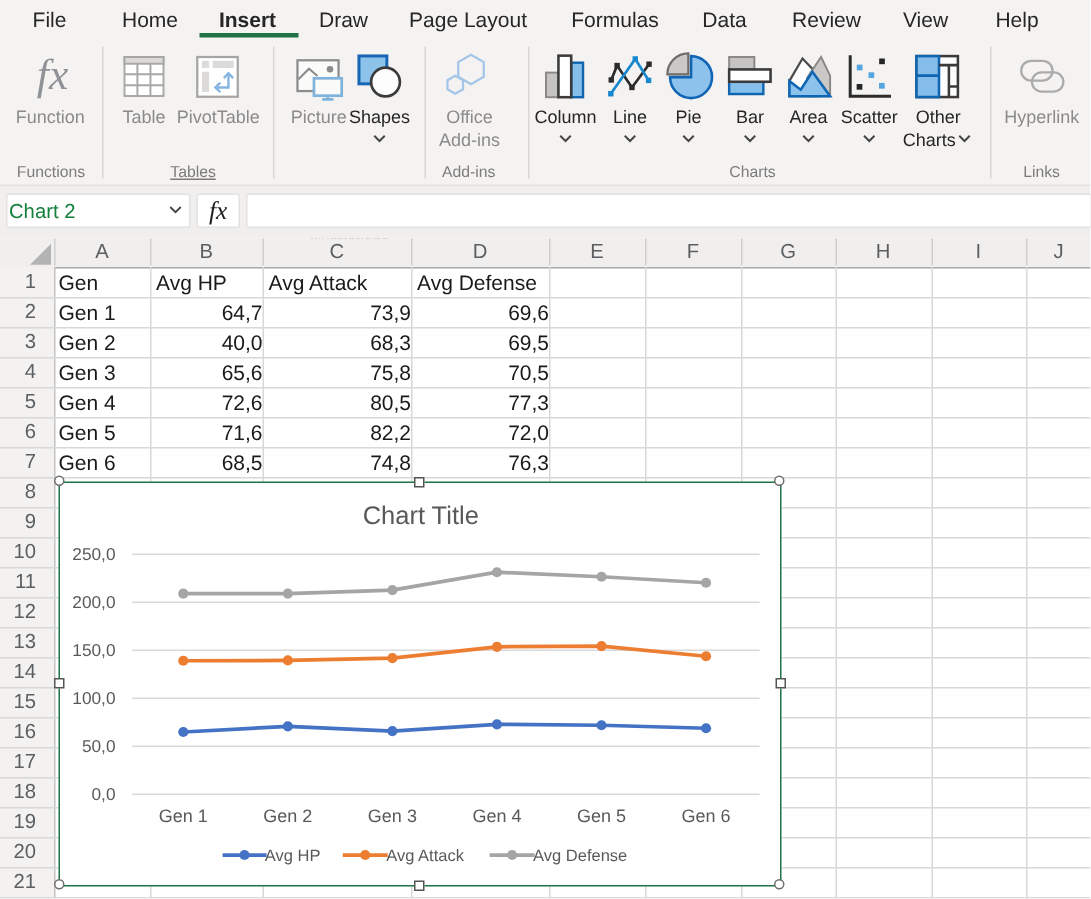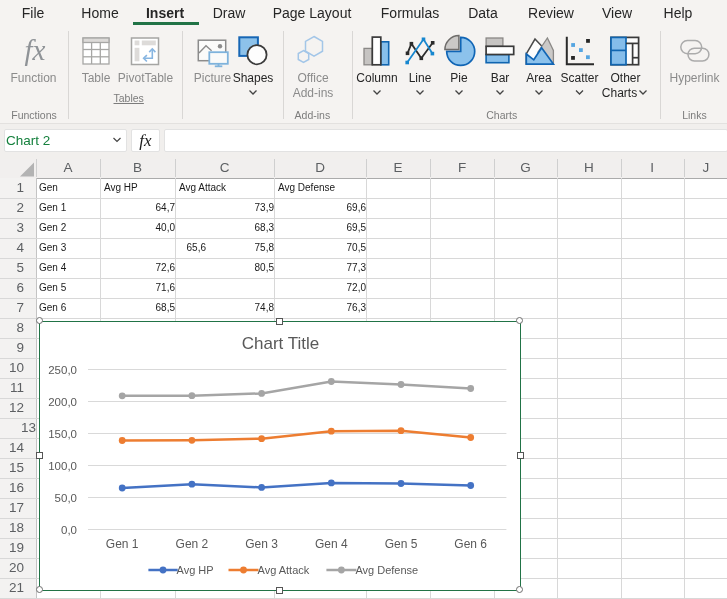--- a/index.html
+++ b/index.html
@@ -18,21 +18,21 @@
   .sep{position:absolute;top:31px;width:1px;height:88px;background:#d9d7d5;}
   
   
   .vline{position:absolute;width:1px;background:#d8d8d8;}
   .hline{position:absolute;height:1px;background:#d8d8d8;}
   .hsep{position:absolute;top:159px;width:1px;height:18px;background:#cfcfcf;}
   .clh{position:absolute;top:159px;height:18px;line-height:18px;font-size:13.5px;color:#5c5f62;
        text-align:center;transform:translateX(-50%);}
   .rowh{position:absolute;left:0;width:24px;height:20px;line-height:20px;font-size:13.5px;
         color:#5c5f62;text-align:right;}
-  .cell{position:absolute;height:20px;line-height:20px;font-size:10px;color:#1a1a1a;white-space:nowrap;}
+  .cell{position:absolute;height:20px;line-height:20px;font-size:14px;color:#1a1a1a;white-space:nowrap;}
   .num{text-align:right;}
   
   .hc{position:absolute;width:5px;height:5px;background:#fff;border:1.4px solid #6e6e6e;
       border-radius:50%;}
   .hs{position:absolute;width:5px;height:5px;background:#fff;border:1px solid #555;}
 </style>
 </head>
 <body>
 <div id="app">
   <div class="abs" style="left:0;top:0;width:727px;height:123px;background:#f5f3f1;"></div>
@@ -181,21 +181,21 @@
   <div class="rlbl" style="left:377px;top:71px;">Column</div>
   <div class="rlbl" style="left:420px;top:71px;">Line</div>
   <div class="rlbl" style="left:459px;top:71px;">Pie</div>
   <div class="rlbl" style="left:500px;top:71px;">Bar</div>
   <div class="rlbl" style="left:539px;top:71px;">Area</div>
   <div class="rlbl" style="left:579.5px;top:71px;">Scatter</div>
   <div class="rlbl" style="left:625.5px;top:71px;">Other</div>
   <div class="rlbl" style="left:619.5px;top:86px;">Charts</div>
   <div class="rlbl gray" style="left:694.5px;top:71px;">Hyperlink</div>
   <div class="glbl" style="left:34px;top:109px;">Functions</div>
-  <div class="glbl" style="left:128.7px;top:92px;text-decoration:underline;">Tables</div>
+  <div class="glbl" style="left:128.7px;top:109px;text-decoration:underline;">Tables</div>
   <div class="glbl" style="left:233px;top:109px;margin-top:46px;">Illustrations</div>
   <div class="glbl" style="left:312.4px;top:109px;">Add-ins</div>
   <div class="glbl" style="left:501.7px;top:109px;">Charts</div>
   <div class="glbl" style="left:694.4px;top:109px;">Links</div>
 
   <div class="abs" style="left:0;top:123px;width:727px;height:36px;background:#f1efed;border-top:1px solid #e3e1df;box-sizing:border-box;"></div>
   <div class="abs" style="left:3.5px;top:128.5px;width:123px;height:23px;background:#fff;border:1px solid #e2e2e2;border-radius:2px;box-sizing:border-box;"></div>
   <div class="abs" style="left:6px;top:129.5px;height:21px;line-height:21px;font-size:13.5px;color:#15803d;">Chart 2</div>
   <svg class="abs" style="left:112px;top:136px;" width="10" height="8">
       <path d="M1.5 2 L5 5.5 L8.5 2" stroke="#444" stroke-width="1.2" fill="none"></path>
@@ -266,21 +266,21 @@
   <div class="rowh" style="top:218px;">3</div>
   <div class="rowh" style="top:238px;">4</div>
   <div class="rowh" style="top:258px;">5</div>
   <div class="rowh" style="top:278px;">6</div>
   <div class="rowh" style="top:298px;">7</div>
   <div class="rowh" style="top:318px;">8</div>
   <div class="rowh" style="top:338px;">9</div>
   <div class="rowh" style="top:358px;">10</div>
   <div class="rowh" style="top:378px;">11</div>
   <div class="rowh" style="top:398px;">12</div>
-  <div class="rowh" style="top:418px;padding-left:12px;">13</div>
+  <div class="rowh" style="top:418px;">13</div>
   <div class="rowh" style="top:438px;">14</div>
   <div class="rowh" style="top:458px;">15</div>
   <div class="rowh" style="top:478px;">16</div>
   <div class="rowh" style="top:498px;">17</div>
   <div class="rowh" style="top:518px;">18</div>
   <div class="rowh" style="top:538px;">19</div>
   <div class="rowh" style="top:558px;">20</div>
   <div class="rowh" style="top:578px;">21</div>
   <div class="cell" style="left:39px;top:178px;">Gen</div>
   <div class="cell" style="left:104px;top:178px;">Avg HP</div>
@@ -288,29 +288,30 @@
   <div class="cell" style="left:278px;top:178px;">Avg Defense</div>
   <div class="cell" style="left:39px;top:198px;">Gen 1</div>
   <div class="cell num" style="left:100px;top:198px;width:75px;">64,7</div>
   <div class="cell num" style="left:175px;top:198px;width:99px;">73,9</div>
   <div class="cell num" style="left:274px;top:198px;width:92px;">69,6</div>
   <div class="cell" style="left:39px;top:218px;">Gen 2</div>
   <div class="cell num" style="left:100px;top:218px;width:75px;">40,0</div>
   <div class="cell num" style="left:175px;top:218px;width:99px;">68,3</div>
   <div class="cell num" style="left:274px;top:218px;width:92px;">69,5</div>
   <div class="cell" style="left:39px;top:238px;">Gen 3</div>
-  <div class="cell num" style="left:100px;top:238px;width:75px;margin-left:31px;">65,6</div>
+  <div class="cell num" style="left:100px;top:238px;width:75px;">65,6</div>
   <div class="cell num" style="left:175px;top:238px;width:99px;">75,8</div>
   <div class="cell num" style="left:274px;top:238px;width:92px;">70,5</div>
   <div class="cell" style="left:39px;top:258px;">Gen 4</div>
   <div class="cell num" style="left:100px;top:258px;width:75px;">72,6</div>
   <div class="cell num" style="left:175px;top:258px;width:99px;">80,5</div>
   <div class="cell num" style="left:274px;top:258px;width:92px;">77,3</div>
   <div class="cell" style="left:39px;top:278px;">Gen 5</div>
   <div class="cell num" style="left:100px;top:278px;width:75px;">71,6</div>
+  <div class="cell num" style="left:175px;top:278px;width:99px;">82,2</div>
   <div class="cell num" style="left:274px;top:278px;width:92px;">72,0</div>
   <div class="cell" style="left:39px;top:298px;">Gen 6</div>
   <div class="cell num" style="left:100px;top:298px;width:75px;">68,5</div>
   <div class="cell num" style="left:175px;top:298px;width:99px;">74,8</div>
   <div class="cell num" style="left:274px;top:298px;width:92px;">76,3</div>
 
   <div class="abs" style="left:39px;top:321px;width:482px;height:270px;background:#fff;
        border:1px solid #217346;box-sizing:border-box;"></div>
   <svg class="abs" style="left:39.5px;top:321px;" width="480" height="268" viewBox="0 0 480 268">
     <text x="240.5" y="28" font-size="17" fill="#595959" text-anchor="middle" font-family="Liberation Sans">Chart Title</text>

